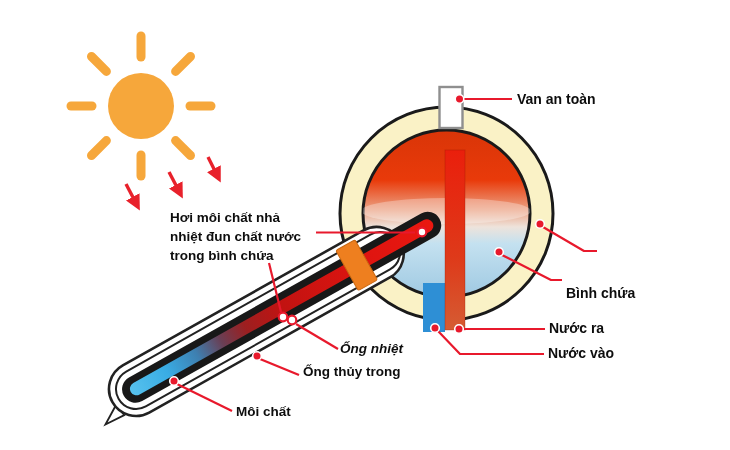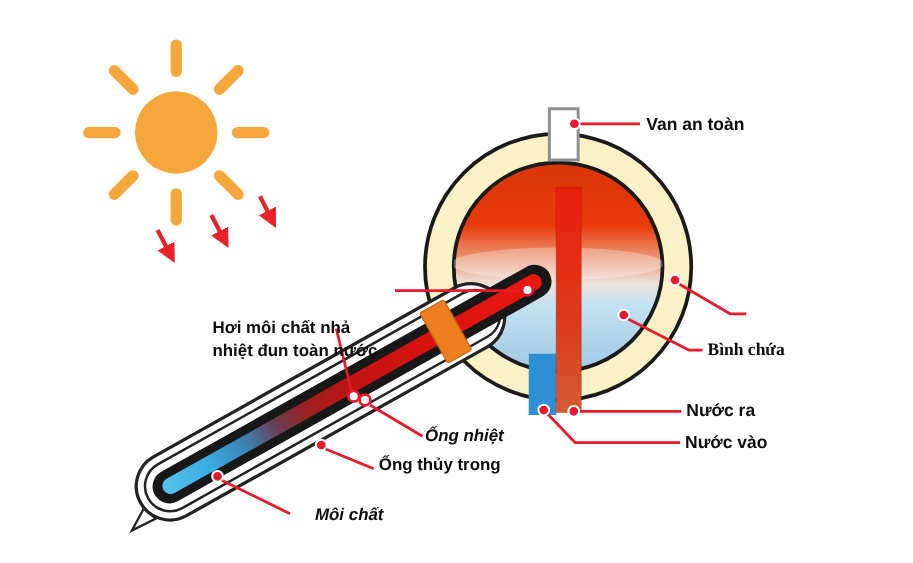--- a/index.html
+++ b/index.html
@@ -124,32 +124,33 @@
       <circle cx="174" cy="381" r="4.3" fill="#E8192C" stroke="#ffffff" stroke-width="1.6"></circle>
       <circle cx="422" cy="232" r="4.3" fill="#ffffff" stroke="#E8192C" stroke-width="2.2"></circle>
       <circle cx="283" cy="317" r="4.3" fill="#ffffff" stroke="#E8192C" stroke-width="2.2"></circle>
       <circle cx="292" cy="320" r="4.3" fill="#ffffff" stroke="#E8192C" stroke-width="2.2"></circle>
     </g>
   </svg>
 
   <div class="lbl" style="left:517px;top:90px;">Van an toàn</div>
 
 
-  <div class="lbl" style="left:566px;top:271px;font-family:Liberation Serif, serif;">Bình chứa</div>
+  <div class="lbl" style="left:566px;top:284px;">Bình chứa</div>
 
   <div class="lbl" style="left:549px;top:319px;">Nước ra</div>
 
   <div class="lbl" style="left:548px;top:344px;">Nước vào</div>
 
-  <div class="lbl small" style="left:170px;top:208px;line-height:19px;margin-top:44px;">
+  <div class="lbl small" style="left:170px;top:208px;line-height:19px;">
     <span class="ln">Hơi môi chất nhả</span>
-    <span class="ln">nhiệt đun toàn nước</span>
+    <span class="ln">nhiệt đun chất nước</span>
+    <span class="ln">trong bình chứa</span>
   </div>
 
   <div class="lbl small" style="left:340px;top:340px;font-style:italic;">Ống nhiệt</div>
 
   <div class="lbl small" style="left:303px;top:363px;">
     <span class="ln">Ống thủy trong</span>
   </div>
 
-  <div class="lbl small" style="left:252px;top:403px;font-style:italic;">Môi chất</div>
+  <div class="lbl small" style="left:236px;top:403px;">Môi chất</div>
 
 </div>
 
 </body></html>

